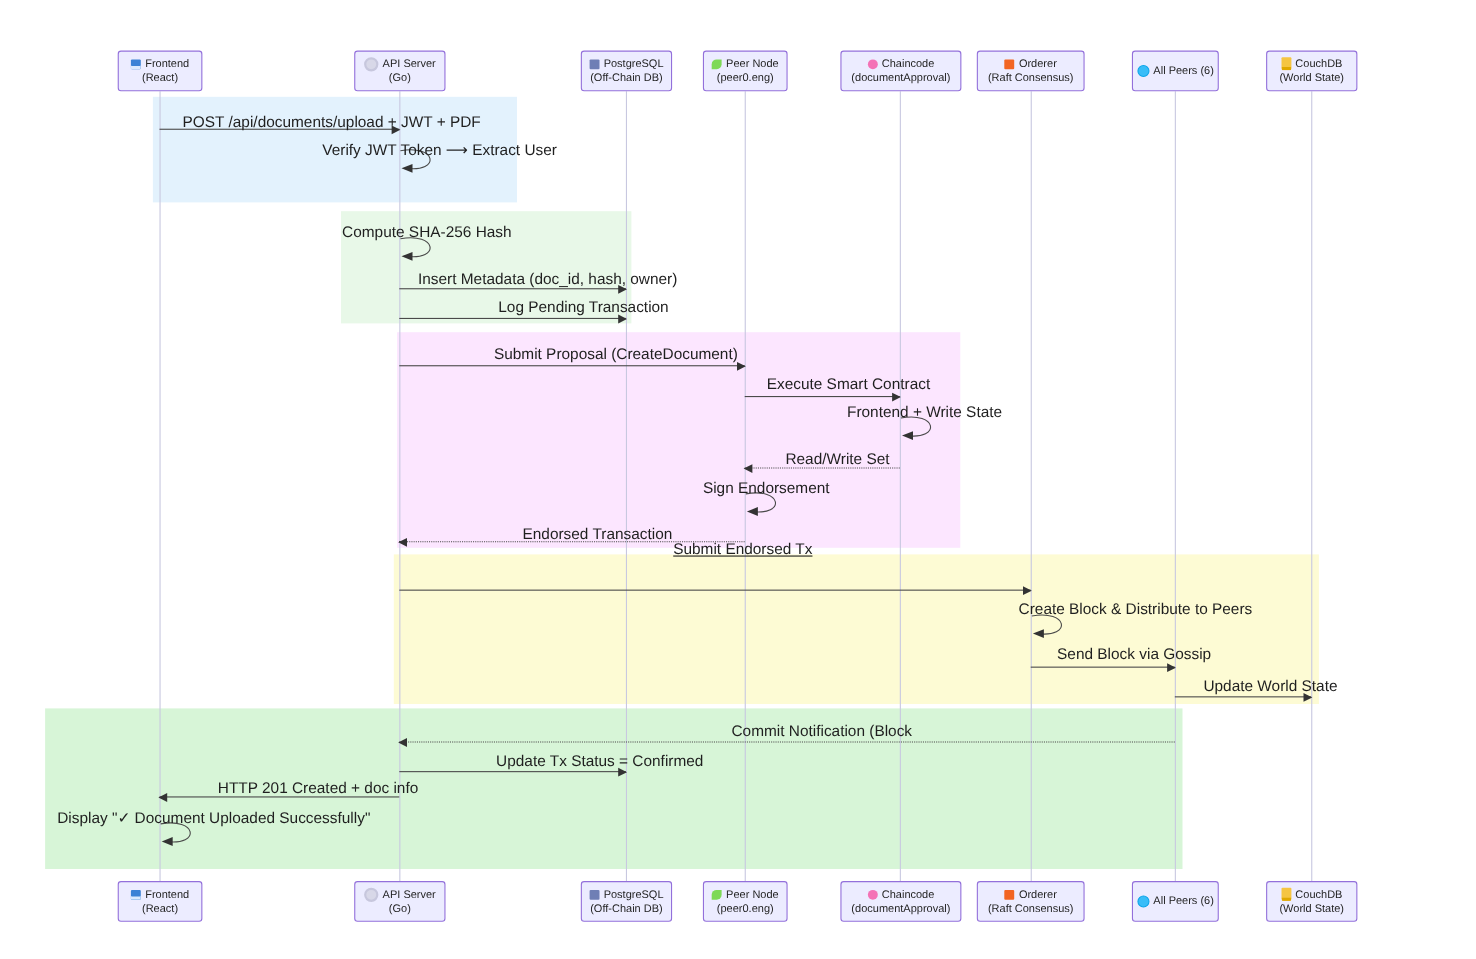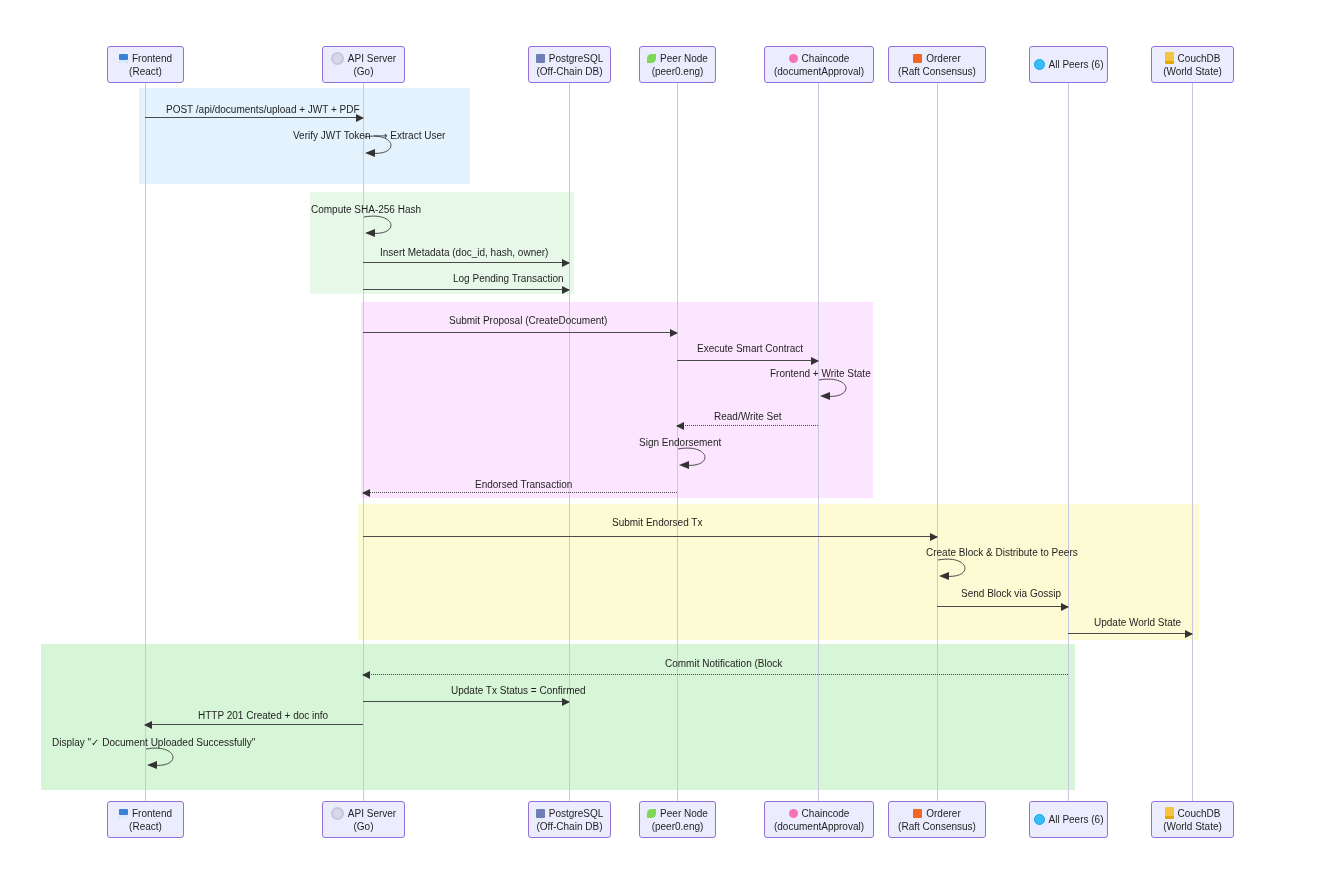--- a/index.html
+++ b/index.html
@@ -88,21 +88,21 @@
   .arrowhead.right {
     right: -1px;
     border-left: 8px solid #333333;
   }
   .arrowhead.left {
     left: -1px;
     border-right: 8px solid #333333;
   }
   .msglabel {
     position: absolute;
-    font-size: 10px;
+    font-size: 14px;
     color: #1f1f1f;
     white-space: nowrap;
     line-height: 12px;
   }
   
   .selfloop {
     position: absolute;
   }
   .selfloop svg { display: block; overflow: visible; }
 </style>
@@ -180,21 +180,21 @@
         </svg>
       </div>
       <div class="msglabel" style="left: 639px; top: 437px;">Sign Endorsement</div>
       <div class="msg dotted" style="left: 363px; top: 492px; width: 314px;">
         <span class="arrowhead left"></span>
       </div>
       <div class="msglabel" style="left: 475px; top: 479px;">Endorsed Transaction</div>
       <div class="msg" style="left: 363px; top: 536px; width: 574px;">
         <span class="arrowhead right"></span>
       </div>
-      <div class="msglabel" style="left: 612px; top: 517px;">Submit Endorsed Tx</div>
+      <div class="msglabel" style="left: 612px; top: 493px; text-decoration: underline;">Submit Endorsed Tx</div>
       <div class="selfloop" style="left: 937px; top: 556px;">
         <svg width="44" height="26" viewBox="0 0 44 26">
           <path d="M1 4 C 34 -2, 38 24, 6 20" fill="none" stroke="#4a4a4a" stroke-width="1"></path>
           <path d="M12 16 L 2 20 L 12 24 Z" fill="#333333"></path>
         </svg>
       </div>
       <div class="msglabel" style="left: 906px; top: 547px; margin-left: 20px;">Create Block &amp; Distribute to Peers</div>
       <div class="msg" style="left: 937px; top: 606px; width: 131px;">
         <span class="arrowhead right"></span>
       </div>

